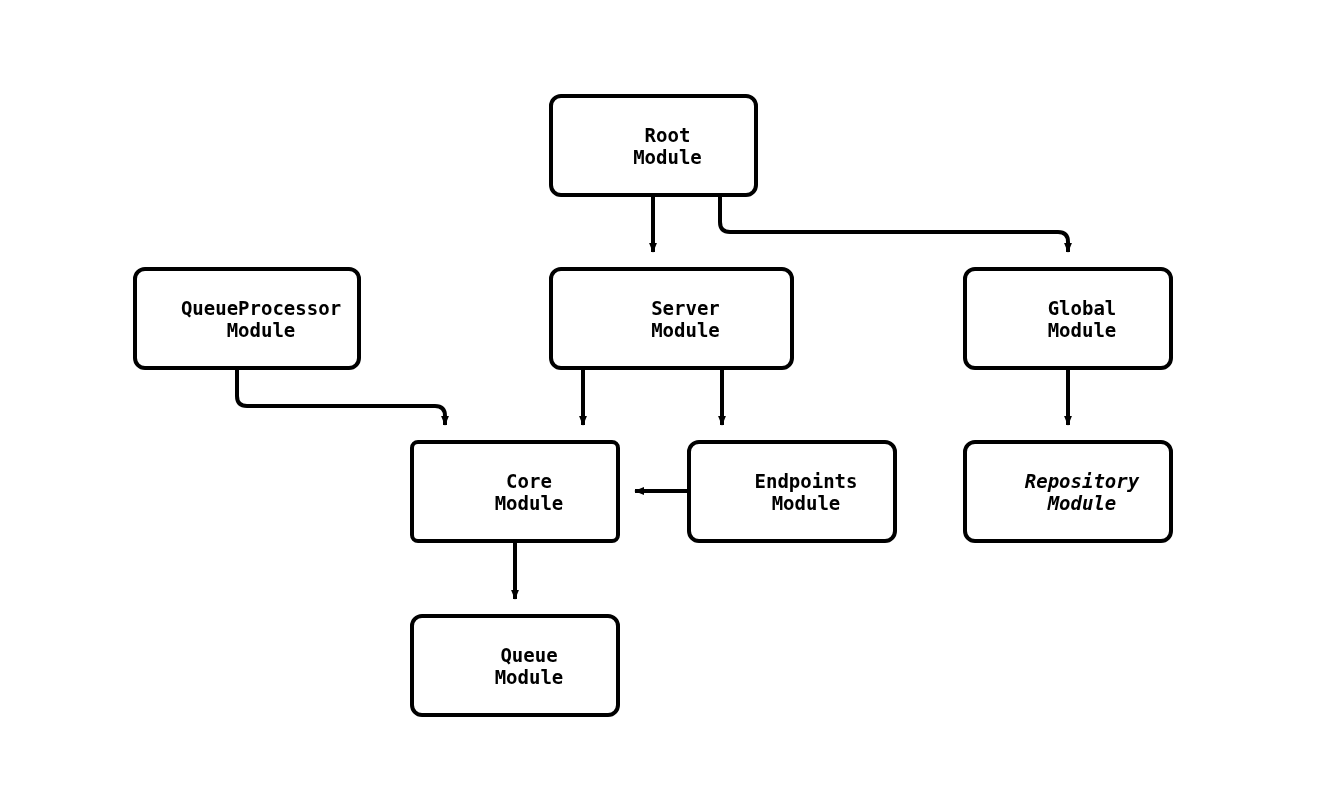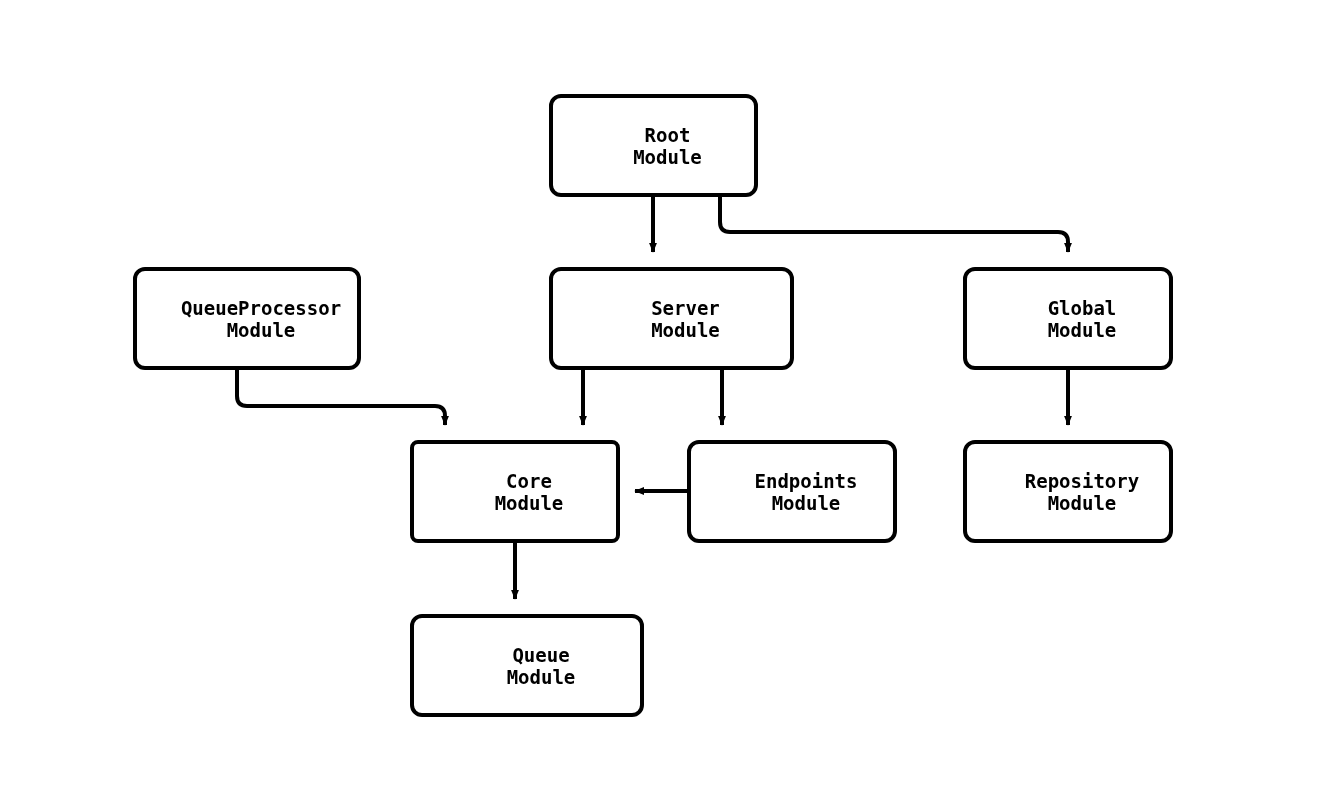--- a/index.html
+++ b/index.html
@@ -117,23 +117,23 @@
   <div class="node" style="left:410px; top:440px; width:210px; height:103px;border-radius:8px;">
     <span class="node-label">Core
 Module</span>
   </div>
 
   <div class="node" style="left:687px; top:440px; width:210px; height:103px;">
     <span class="node-label">Endpoints
 Module</span>
   </div>
 
-  <div class="node" style="left:963px; top:440px; width:210px; height:103px;">
+  <div class="node" style="left:963px; top:440px; width:210px; height:103px;font-style:italic;">
     <span class="node-label">Repository
 Module</span>
   </div>
 
-  <div class="node" style="left:410px; top:614px; width:234px; height:103px;">
+  <div class="node" style="left:410px; top:614px; width:210px; height:103px;">
     <span class="node-label">Queue
 Module</span>
   </div>
 
 </div>
 
 </body></html>

